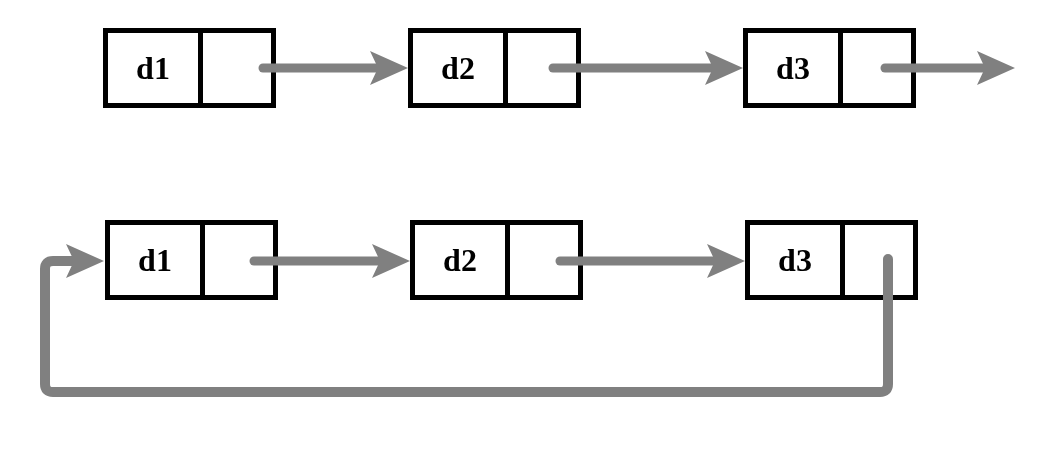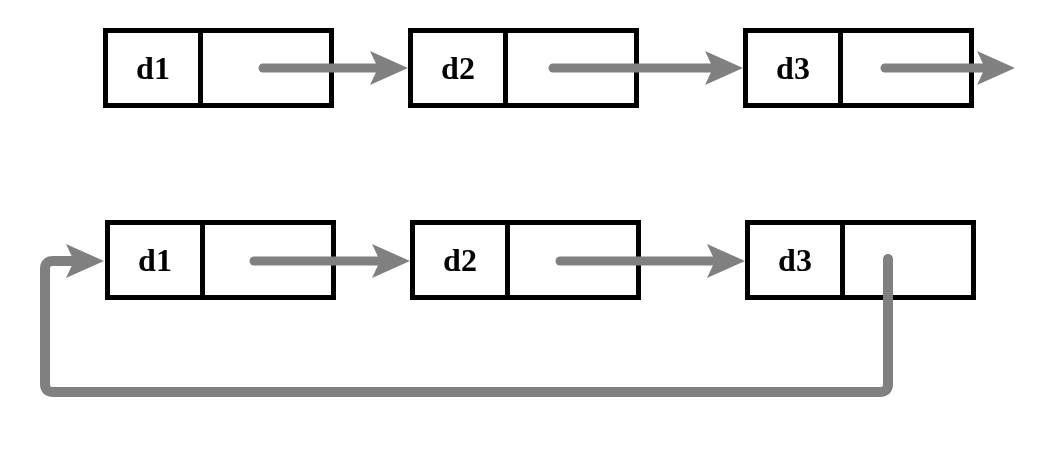--- a/index.html
+++ b/index.html
@@ -11,21 +11,21 @@
   .canvas {
     position: relative;
     width: 1038px;
     height: 457px;
     background: var(--bg, #ffffff);
     overflow: hidden;
   }
   .node {
     position: absolute;
     display: flex;
-    width: 231px;
+    width: 173px;
     height: 80px;
     box-sizing: border-box;
     border: 5px solid var(--border, #000000);
     background: var(--bg, #ffffff);
   }
   .cell {
     display: flex;
     align-items: center;
     justify-content: center;
     box-sizing: border-box;

